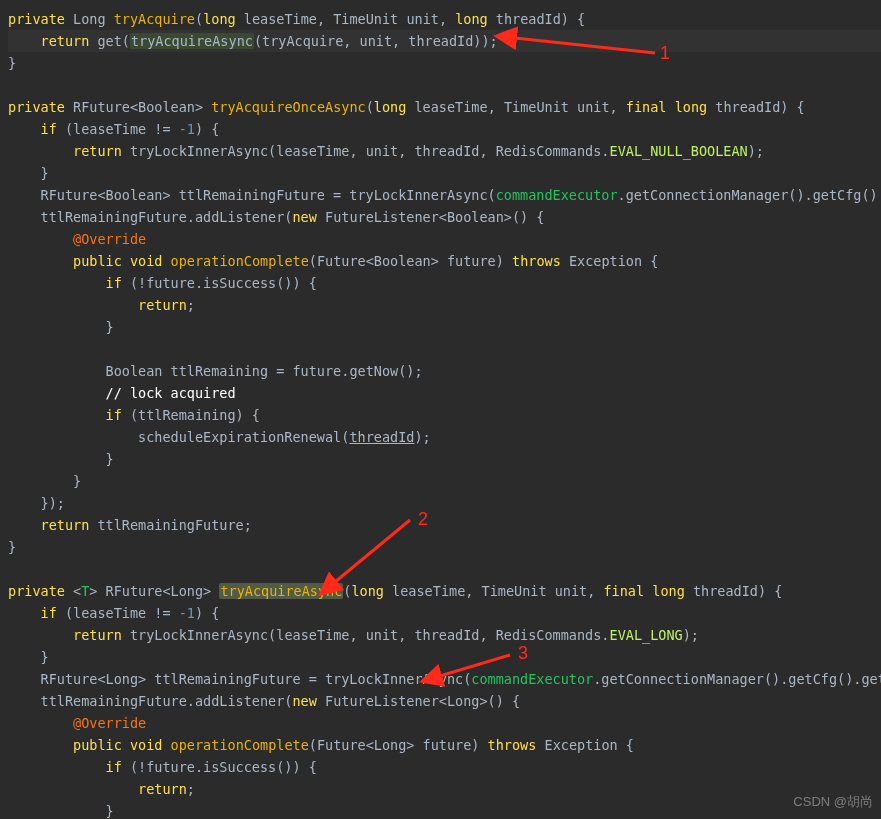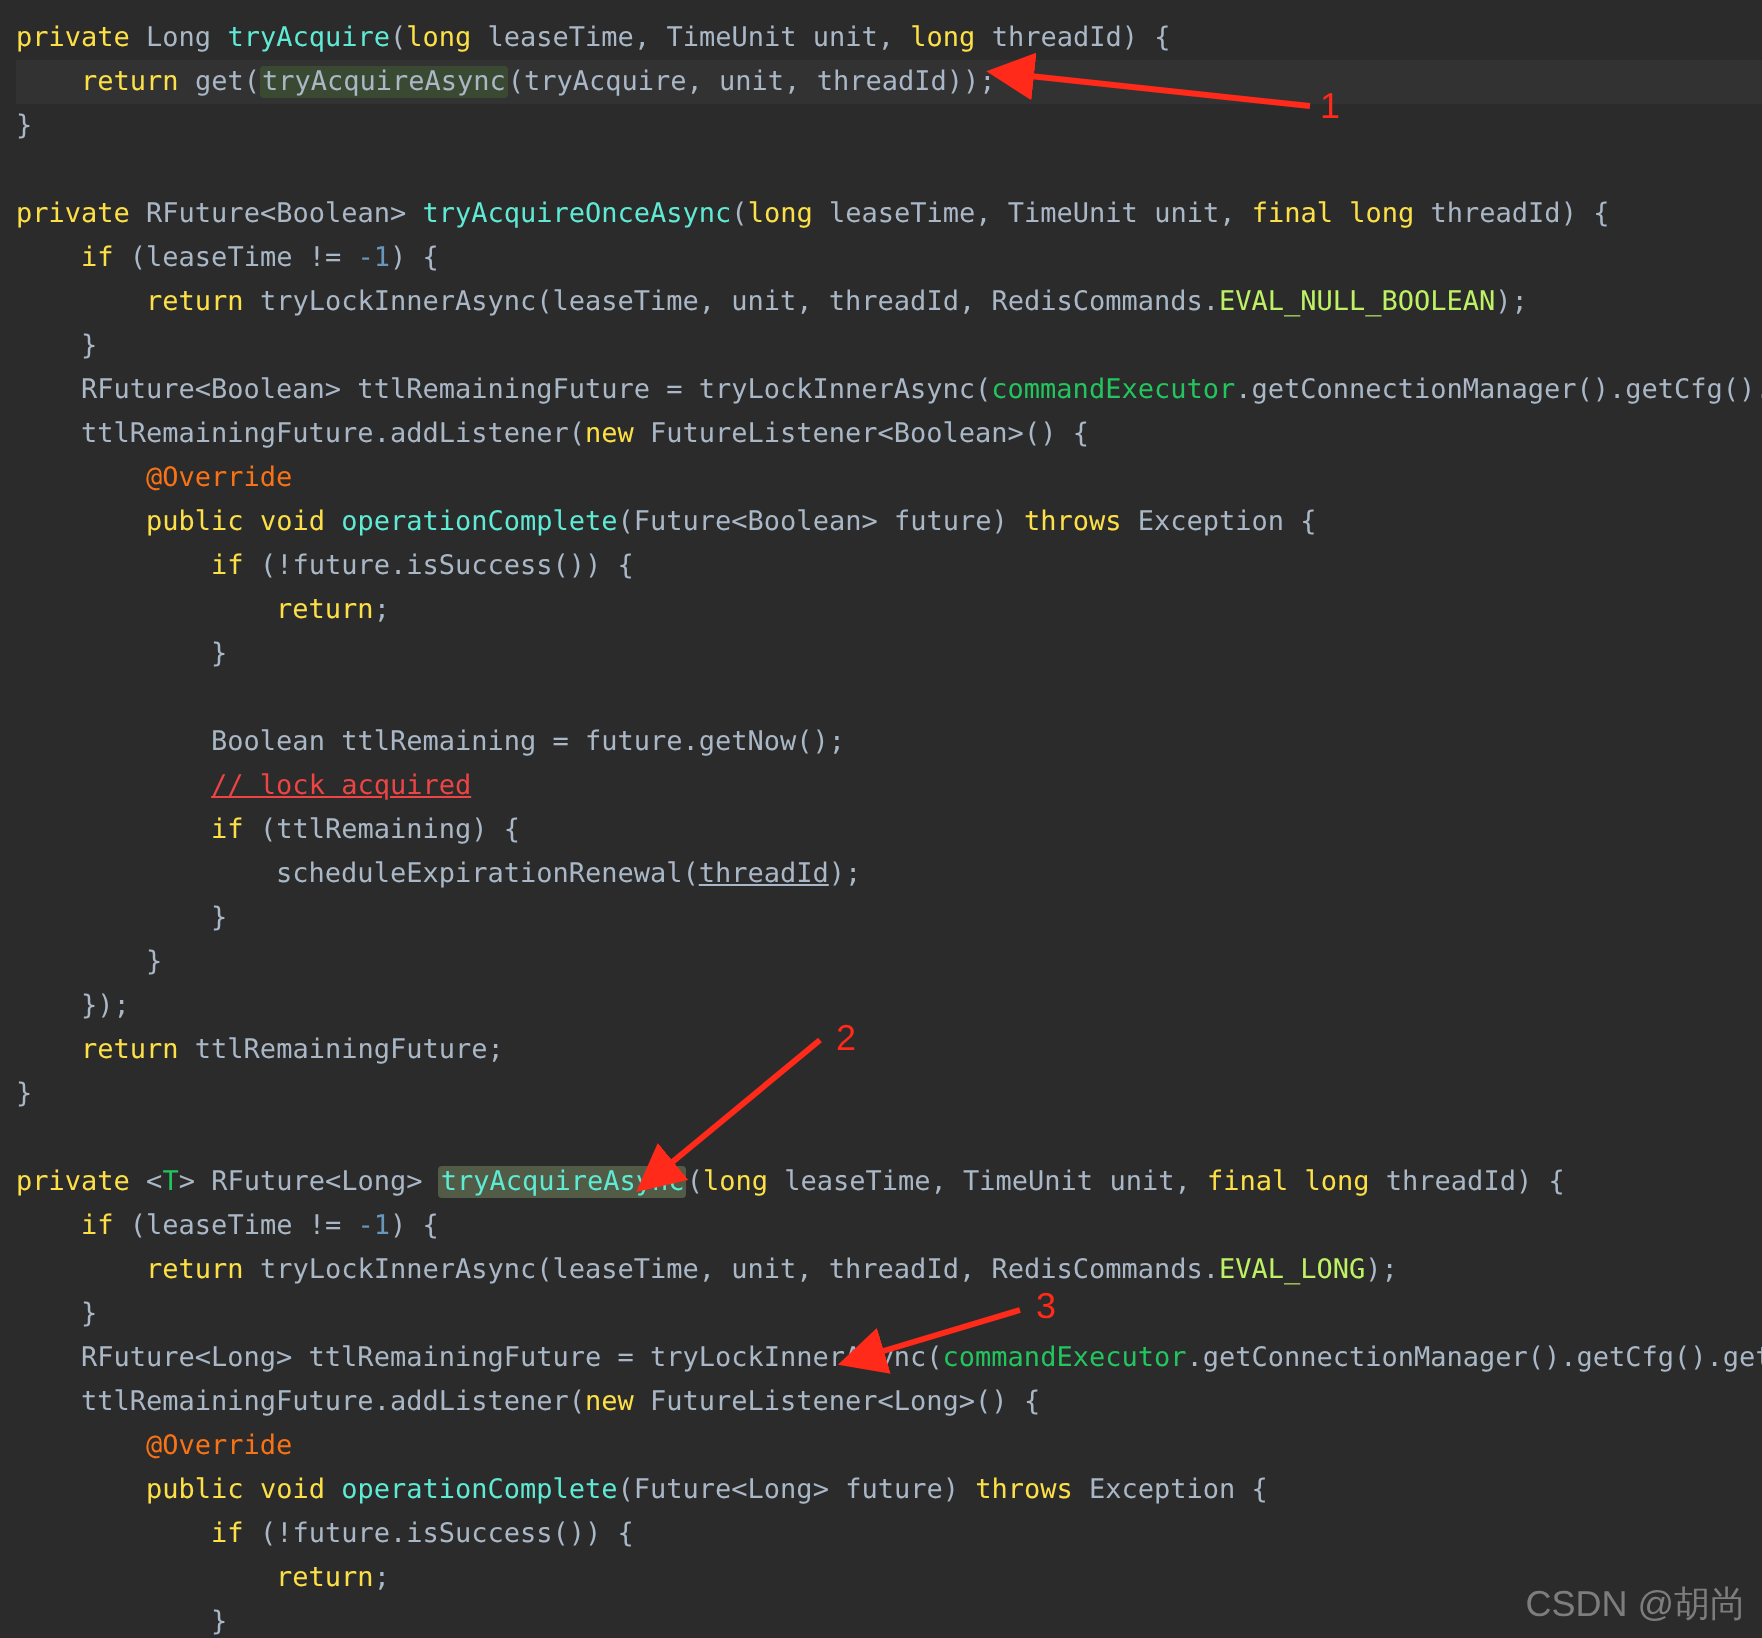--- a/index.html
+++ b/index.html
@@ -12,23 +12,23 @@
     font-family: "JetBrains Mono", Consolas, "Courier New", monospace;
     font-size: 13.5px;
     line-height: 22px;
   }
   pre.code {
     white-space: pre;
     padding: 8px 0 0 8px;
     color: #a9b7c6;
   }
   .kw   { color: #fde047; }    
-  .meth { color: #5eead4; margin-top: 44px; }    
+  .meth { color: #eab308; margin-top: 44px; }    
   .num  { color: #6897bb; }
-  .cmt  { color: #ef4444; text-decoration: underline; }    
+  .cmt  { color: #ffffff; }    
   .anno { color: #f97316; }
   .field{ color: #22c55e; }    
   .cst  { color: #bef264; } 
   .under{ text-decoration: underline; }
   .hl1 {
     background: #3a4a32;
     border-radius: 2px;
     padding: 0 1px;
   }
   .hl2 {
@@ -53,21 +53,21 @@
     position: absolute;
     left: 0; top: 0;
     width: 881px; height: 819px;
     pointer-events: none;
   }
   .watermark {
     position: absolute;
     right: 8px;
     bottom: 6px;
     color: #aaa;
-    font-size: 18px;
+    font-size: 13px;
     font-family: "Microsoft YaHei", sans-serif;
     opacity: .65;
   }
 </style>
 </head>
 <body>
 
 <pre class="code"><span><span class="kw">private</span> <span>Long</span> <span class="meth">tryAcquire</span>(<span class="kw">long</span> <span>leaseTime</span>, <span>TimeUnit</span> <span>unit</span>, <span class="kw">long</span> <span>threadId</span>) {</span>
 <span class="lineHL">    <span class="kw">return</span> <span>get</span>(<span class="hl1">tryAcquireAsync</span><span>(tryAcquire, unit, threadId));</span></span>
 <span>}</span>

